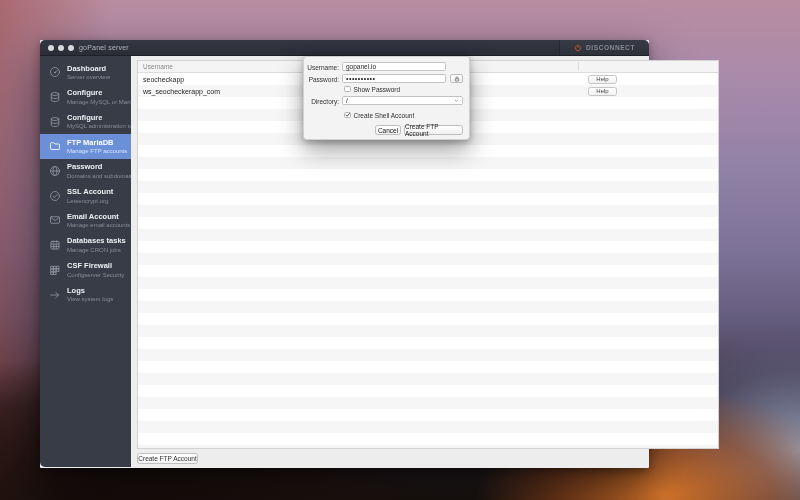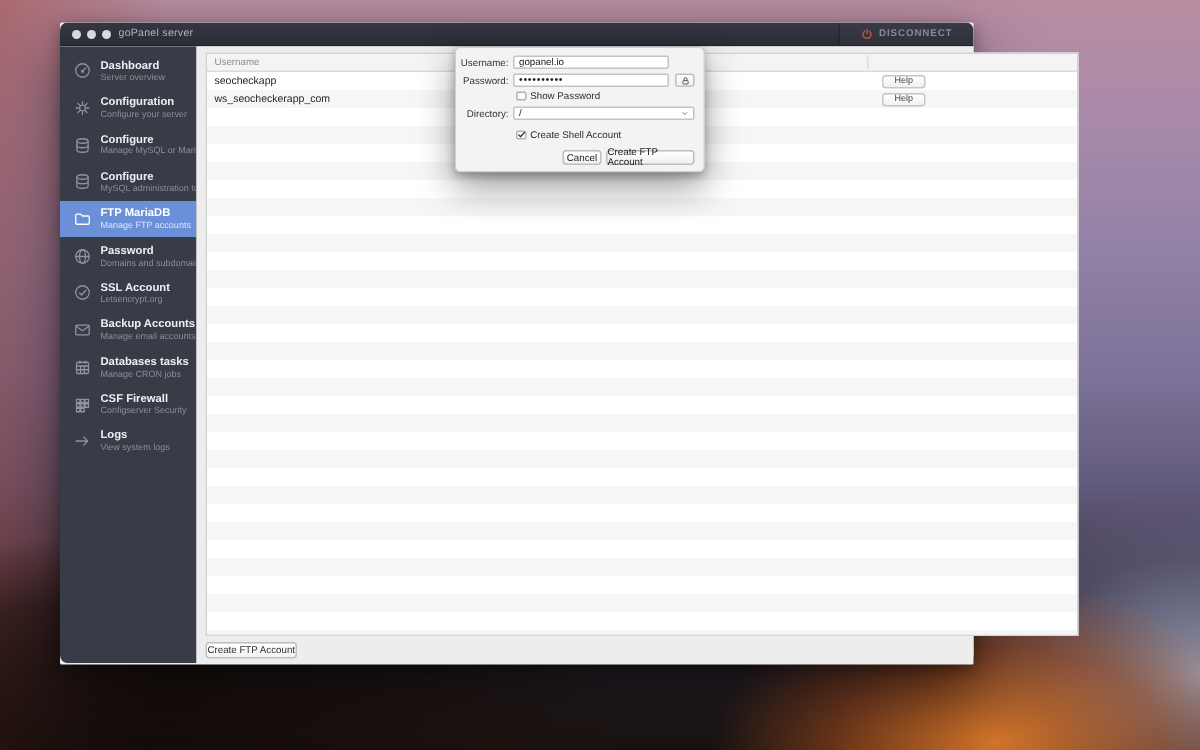--- a/index.html
+++ b/index.html
@@ -12,21 +12,21 @@
     background:
       radial-gradient(260px 150px at 83% 99%, rgba(222,122,44,.95), rgba(170,80,30,.55) 42%, rgba(70,35,20,0) 72%),
       radial-gradient(220px 160px at 100% 90%, rgba(165,178,205,.85), rgba(110,115,145,.35) 50%, rgba(0,0,0,0) 75%),
       radial-gradient(420px 180px at 12% 100%, rgba(20,12,10,.95), rgba(30,18,14,.6) 55%, rgba(0,0,0,0) 80%),
       linear-gradient(90deg, rgba(150,62,52,.45), rgba(150,62,52,0) 14%),
       linear-gradient(180deg, #b98da0 0%, #a98aab 16%, #9181a6 34%, #7d7298 50%, #645c7d 64%, #453c52 76%, #2b2330 86%, #18120f 100%);
   }
 
   
   .window {
-    position:absolute; left:40px; top:15px; width:609px; height:428px;
+    position:absolute; left:40px; top:40px; width:609px; height:428px;
     border-radius:1px;
     box-shadow:0 18px 45px rgba(0,0,0,.5), 0 3px 10px rgba(0,0,0,.35);
     background:#ededee;
   }
   .titlebar {
     height:16px; border-radius:5px 5px 0 0;
     background:linear-gradient(#343742,#2a2d36);
     border-bottom:1px solid #1e2027;
     display:flex; align-items:center; position:relative;
   }
@@ -155,32 +155,20 @@
               </svg>
             </span>
             <div class="side-txt">
               <div class="side-title">Dashboard</div>
               <div class="side-sub">Server overview</div>
             </div>
           </div>
           <div class="side-item">
             <span class="ic">
               <svg viewBox="0 0 24 24" fill="none" stroke="currentColor" stroke-width="1.7" stroke-linecap="round" stroke-linejoin="round">
-                <circle cx="12" cy="12" r="3.8"></circle>
-                <path d="M12 3.5v3M12 17.5v3M3.5 12h3M17.5 12h3M6 6l2.1 2.1M15.9 15.9L18 18M18 6l-2.1 2.1M8.1 15.9L6 18"></path>
-              </svg>
-            </span>
-            <div class="side-txt">
-              <div class="side-title">Configuration</div>
-              <div class="side-sub">Configure your server</div>
-            </div>
-          </div>
-          <div class="side-item">
-            <span class="ic">
-              <svg viewBox="0 0 24 24" fill="none" stroke="currentColor" stroke-width="1.7" stroke-linecap="round" stroke-linejoin="round">
                 <ellipse cx="12" cy="6" rx="7.5" ry="3"></ellipse>
                 <path d="M4.5 6v12c0 1.7 3.4 3 7.5 3s7.5-1.3 7.5-3V6"></path>
                 <path d="M4.5 12c0 1.7 3.4 3 7.5 3s7.5-1.3 7.5-3"></path>
               </svg>
             </span>
             <div class="side-txt">
               <div class="side-title">Configure</div>
               <div class="side-sub">Manage MySQL or MariaDB</div>
             </div>
           </div>
@@ -234,21 +222,21 @@
             </div>
           </div>
           <div class="side-item">
             <span class="ic">
               <svg viewBox="0 0 24 24" fill="none" stroke="currentColor" stroke-width="1.7" stroke-linecap="round" stroke-linejoin="round">
                 <rect x="3" y="5.5" width="18" height="13" rx="1.5"></rect>
                 <path d="M3.5 7l8.5 6 8.5-6"></path>
               </svg>
             </span>
             <div class="side-txt">
-              <div class="side-title">Backup Accounts</div>
+              <div class="side-title">Email Account</div>
               <div class="side-sub">Manage email accounts</div>
             </div>
           </div>
           <div class="side-item">
             <span class="ic">
               <svg viewBox="0 0 24 24" fill="none" stroke="currentColor" stroke-width="1.7" stroke-linecap="round" stroke-linejoin="round">
                 <rect x="4" y="5" width="16" height="15" rx="1.5"></rect>
                 <path d="M4 10h16M8.5 3.5v3M15.5 3.5v3M9.5 10v10M14.5 10v10M4 15h16"></path>
               </svg>
             </span>

